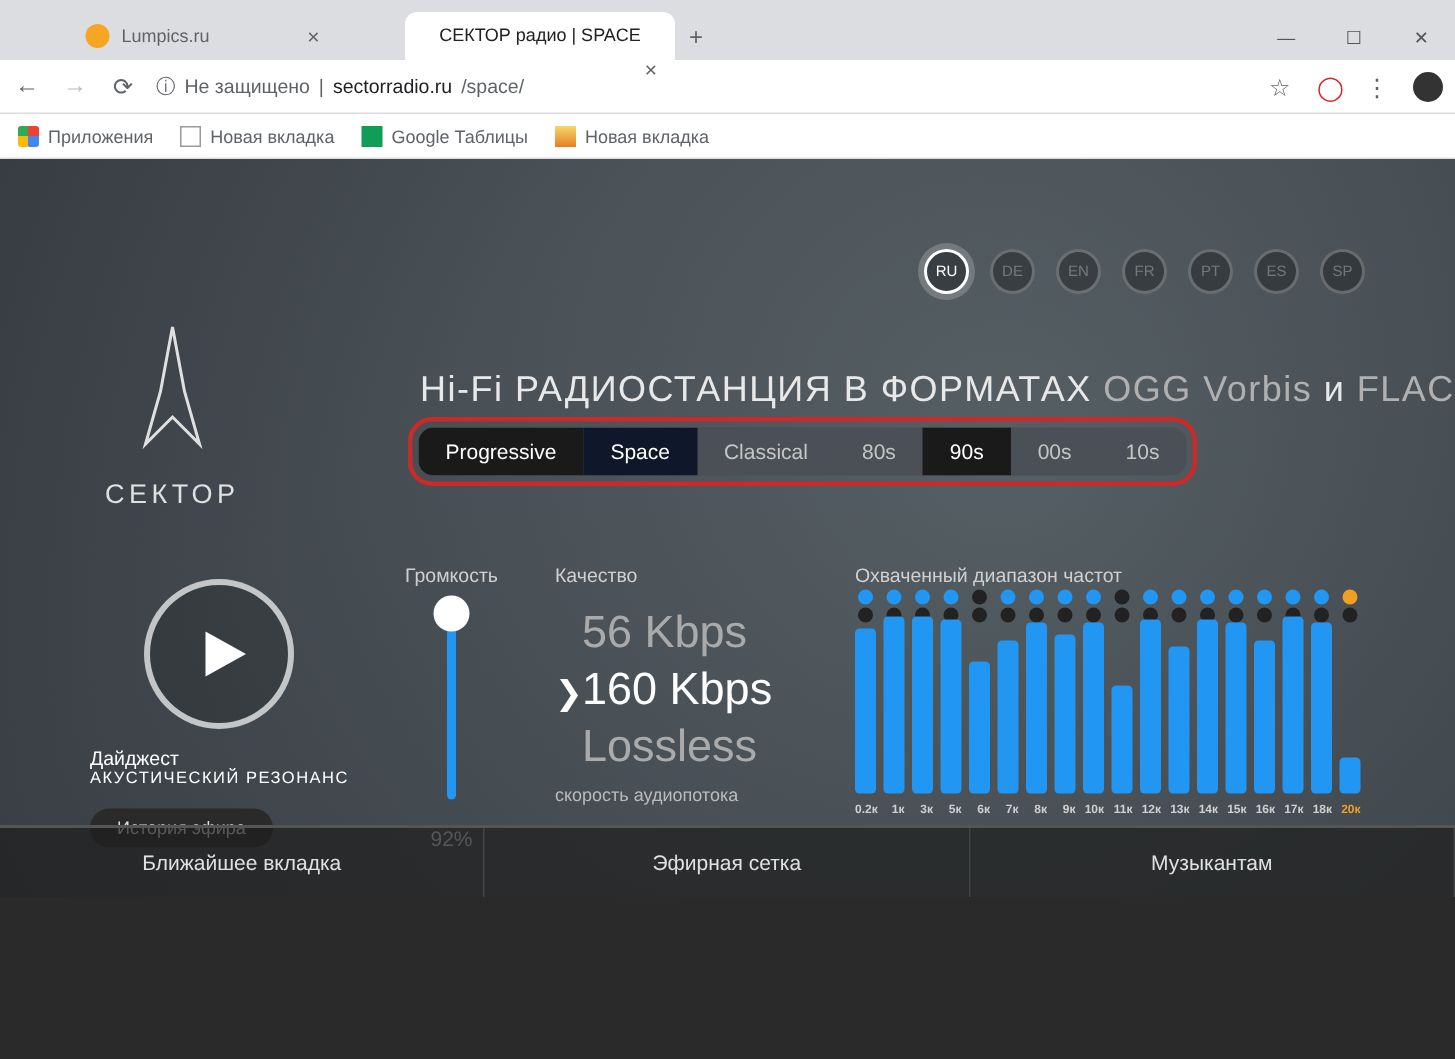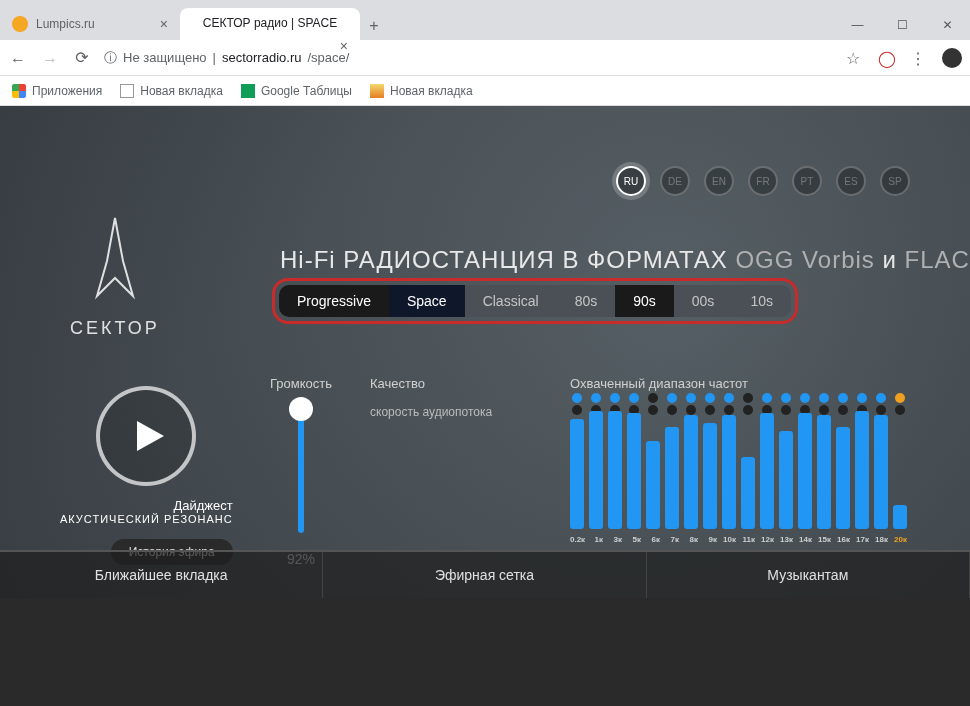--- a/index.html
+++ b/index.html
@@ -1,20 +1,20 @@
 <!DOCTYPE html>
 <html><head>
 <meta charset="utf-8">
 <style>
 * { margin: 0; padding: 0; box-sizing: border-box; font-family: "Segoe UI", Arial, sans-serif; }
 body { background: #2a2a2a; width: 970px; height: 706px; overflow: hidden; }
 
 
 .titlebar { background: #dcdde0; height: 40px; display: flex; align-items: flex-end; }
-.tab { height: 32px; padding: 0 12px; display: flex; align-items: center; gap: 8px; font-size: 12px; color: #5f6368; cursor: pointer; min-width: 180px; border-top-left-radius: 8px; border-top-right-radius: 8px; }
+.tab { height: 32px; padding: 0 12px; display: flex; align-items: center; gap: 8px; font-size: 12px; color: #5f6368; cursor: pointer; min-width: 180px; border-top-left-radius: 8px; border-top-right-radius: 8px; margin-left: 45px; }
 .tab.active { background: #fff; color: #202124; flex-direction: column; }
 .tab .favicon { width: 16px; height: 16px; border-radius: 50%; display: inline-block; }
 .tab .close { margin-left: auto; font-size: 14px; color: #5f6368; }
 .newtab { width: 28px; height: 28px; display: flex; align-items: center; justify-content: center; color: #5f6368; font-size: 16px; cursor: pointer; }
 .wincontrols { margin-left: auto; display: flex; }
 .wincontrols div { width: 45px; height: 30px; display: flex; align-items: center; justify-content: center; color: #555; cursor: pointer; font-size: 12px; }
 
 .addrbar { background: #fff; height: 36px; display: flex; align-items: center; padding: 0 8px; gap: 12px; border-bottom: 1px solid #ddd; }
 .navbtn { width: 20px; height: 20px; display: flex; align-items: center; justify-content: center; color: #5f6368; cursor: pointer; }
 .navbtn.disabled { color: #bbb; cursor: default; }
@@ -44,21 +44,21 @@
 
 .headline { position: absolute; top: 140px; left: 280px; font-size: 24px; font-weight: 300; color: #e8e8e8; letter-spacing: 1px; }
 .headline .fmt { color: #b0b0b0; }
 
 .genre-wrap { position: absolute; top: 172px; left: 272px; border: 3px solid #c92a2a; border-radius: 16px; padding: 4px; }
 .genre-pill { display: flex; background: #4a5055; border-radius: 10px; overflow: hidden; }
 .genre { padding: 8px 18px; font-size: 14px; font-weight: 300; cursor: pointer; color: #c5c5c5; }
 .genre.dark { background: #1a1a1a; color: #fff; }
 .genre.sel { background: #0f172a; color: #fff; }
 
-.playcol { position: absolute; top: 280px; left: 60px; text-align: right; color: #fff; }
+.playcol { position: absolute; top: 280px; left: 60px; text-align: left; color: #fff; }
 .playbtn { width: 100px; height: 100px; border-radius: 50%; border: 4px solid rgba(255,255,255,0.7); display: flex; align-items: center; justify-content: center; margin: 0 auto 12px; cursor: pointer; background: rgba(0,0,0,0.15); }
 .playbtn svg { width: 36px; height: 36px; fill: #fff; margin-left: 6px; }
 .digest-t { font-size: 13px; font-weight: 500; }
 .digest-s { font-size: 11px; font-weight: 300; letter-spacing: 1px; }
 .history-btn { margin-top: 14px; padding: 6px 18px; border-radius: 14px; background: #2a2a2a; color: #ddd; font-size: 12px; cursor: pointer; display: inline-block; }
 
 .vol-col { position: absolute; top: 270px; left: 270px; text-align: center; }
 .vol-label { font-size: 13px; color: #d0d0d0; margin-bottom: 12px; }
 .vol-track { width: 6px; height: 130px; background: #2196f3; margin: 0 auto; border-radius: 3px; position: relative; }
 .vol-thumb { position: absolute; top: -6px; left: -9px; width: 24px; height: 24px; border-radius: 50%; background: #fff; }
@@ -195,20 +195,34 @@
   <div class="vol-col">
     <div class="vol-label">Громкость</div>
     <div class="vol-track">
       <div class="vol-thumb"></div>
     </div>
     <div class="vol-pct">92%</div>
   </div>
 
   <div class="qual-col">
     <div class="qual-label">Качество</div>
+    <div id="qual-rows">
+        <div class="qual-row">
+          <span class="qual-caret"></span>
+          <span class="qual-val">56 Kbps</span>
+        </div>
+        <div class="qual-row sel">
+          <span class="qual-caret">❯</span>
+          <span class="qual-val">160 Kbps</span>
+        </div>
+        <div class="qual-row">
+          <span class="qual-caret"></span>
+          <span class="qual-val">Lossless</span>
+        </div>
+      </div>
     <div class="qual-sub">скорость аудиопотока</div>
   </div>
 
   <div class="freq-col">
     <div class="freq-label">Охваченный диапазон частот</div>
     <div class="bars" id="bars">
         <div class="bar" style="height: 120px;">
           <div class="dot" style="background:#2196f3"></div>
           <div class="cap"></div>
           <div class="fill" style="height:110px"></div>

